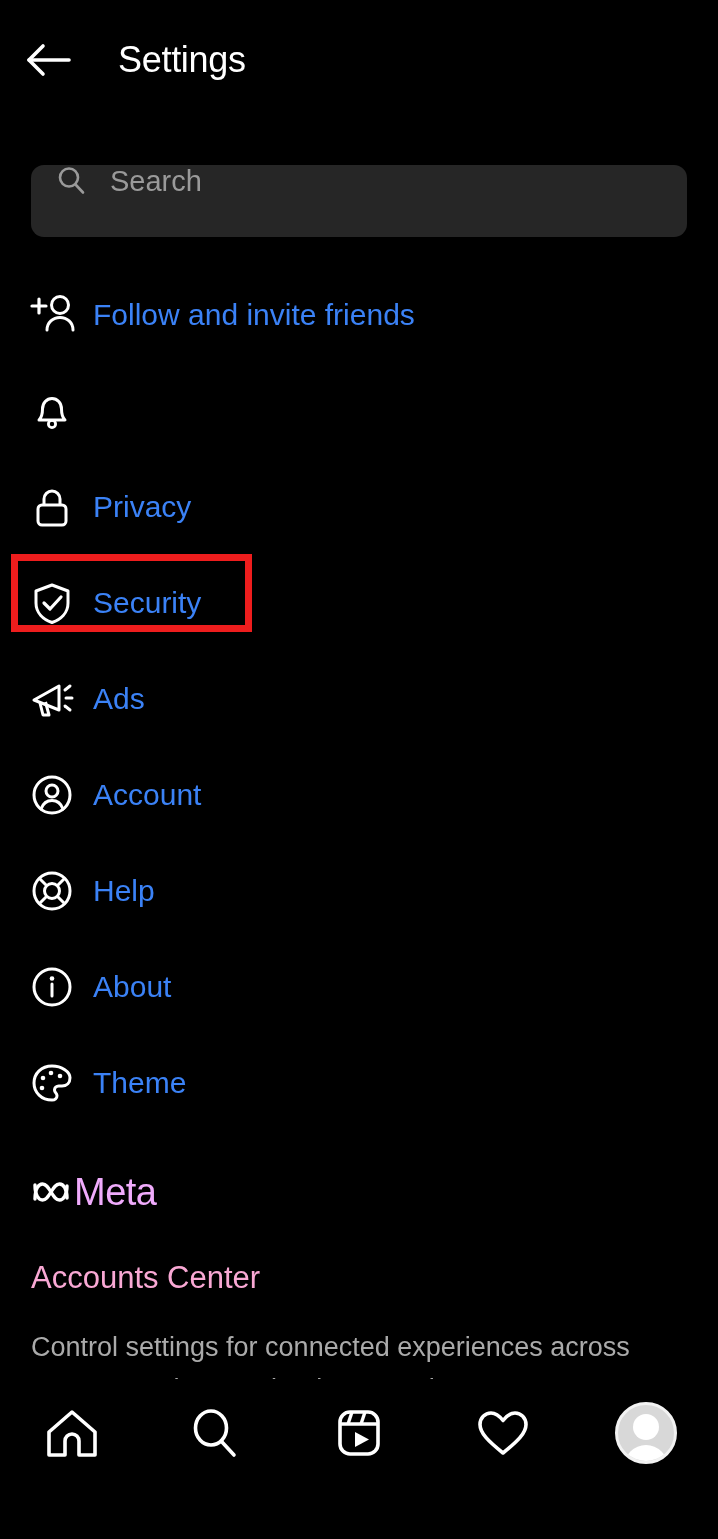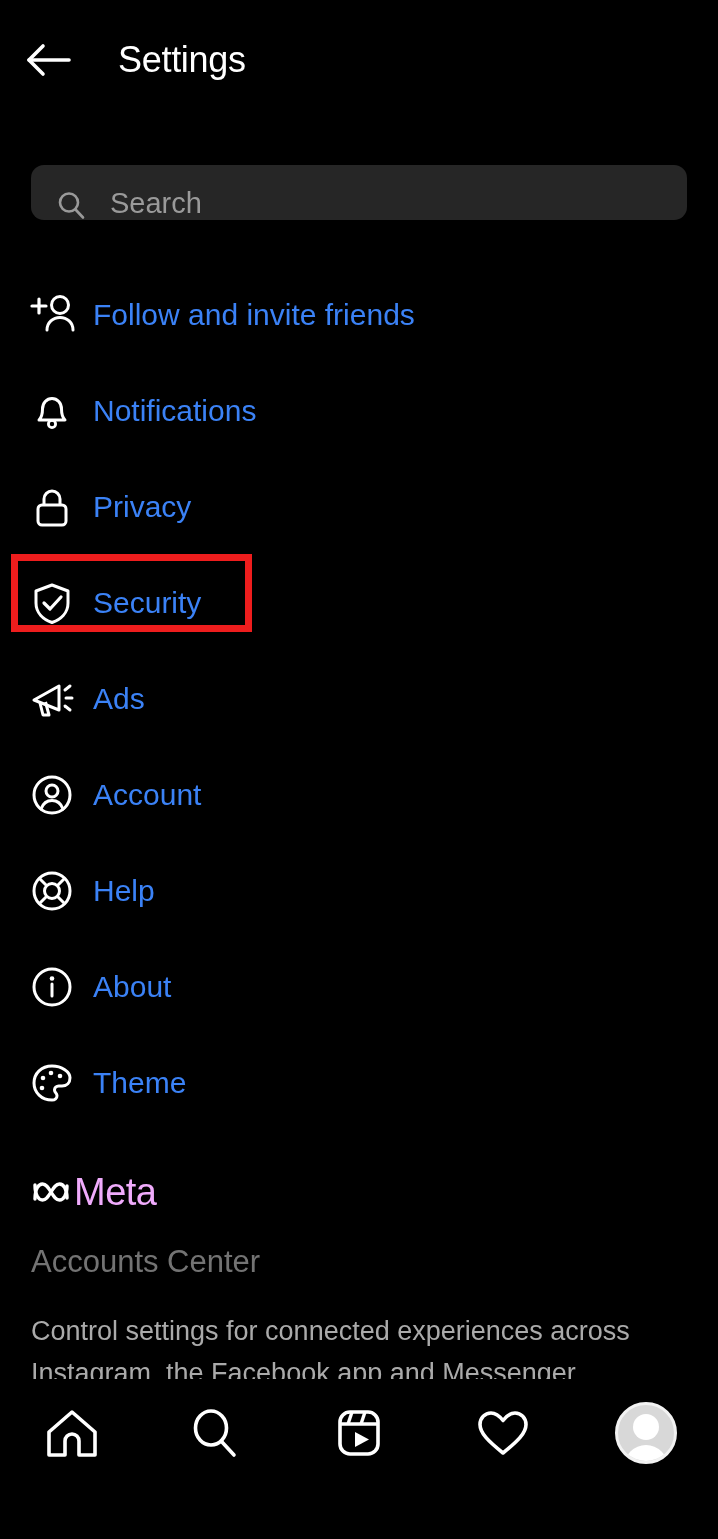--- a/index.html
+++ b/index.html
@@ -10,40 +10,40 @@
     overflow:hidden;
   }
   .screen { position:relative; width:718px; height:1539px; background:#000; }
 
   
   .header { position:absolute; top:0; left:0; width:718px; height:120px; display:flex; align-items:center; }
   .back-btn { width:78px; display:flex; align-items:center; justify-content:center; margin-left:10px; cursor:pointer; }
   .page-title { font-size:36px; font-weight:normal; color:#fff; letter-spacing:-0.3px; margin-left:30px; }
 
   
-  .search-wrap { position:absolute; top:165px; left:31px; width:656px; height:55px;
-                 background:#262626; border-radius:13px; display:flex; align-items:flex-end; cursor:text; }
+  .search-wrap { position:absolute; top:165px; left:31px; width:656px; height:72px;
+                 background:#262626; border-radius:13px; display:flex; align-items:flex-start; cursor:text; }
   .search-icon { margin-left:25px; display:flex; align-items:center; }
   .search-placeholder { font-size:29px; color:#9a9a9a; margin-left:24px; }
 
   
   .menu { position:absolute; top:267px; left:0; width:718px; }
   .menu-row { position:relative; height:96px; display:flex; align-items:center; cursor:pointer; }
   .menu-icon { width:56px; min-width:56px; margin-left:29px; display:flex; align-items:center; justify-content:flex-start; }
   .menu-label { font-size:30px; color:#3b82f6; margin-left:8px; white-space:nowrap; }
 
   .highlight-box { position:absolute; left:11px; top:554px; width:241px; height:78px;
                    border:7px solid #ee1d1d; pointer-events:none; z-index:5; }
 
   
   .meta-section { position:absolute; top:1172px; left:31px; width:660px; }
   .meta-brand { display:flex; align-items:center; height:40px; }
   .meta-logo { display:flex; align-items:center; }
   .meta-word { font-size:38px; color:#f0abfc; margin-left:3px; letter-spacing:-0.5px; }
-  .accounts-center { font-size:31px; color:#737373; margin-top:32px; cursor:pointer; display:inline-block; }
+  .accounts-center { font-size:31px; color:#f9a8d4; margin-top:48px; cursor:pointer; display:inline-block; }
   .meta-desc { font-size:27px; color:#aaa; margin-top:30px; line-height:42px; width:655px; }
 
   
   .bottom-nav { position:absolute; bottom:0; left:0; width:718px; height:160px; background:#000;
                 display:flex; align-items:flex-start; padding-top:14px; }
   .nav-item { flex:1; display:flex; align-items:center; justify-content:center; cursor:pointer; height:80px; }
   .avatar { width:62px; height:62px; border-radius:50%; background:#d8d8d8;
             border:3px solid #f2f2f2; position:relative; overflow:hidden; }
   .avatar .head { position:absolute; width:26px; height:26px; border-radius:50%; background:#fff; left:15px; top:9px; }
   .avatar .body { position:absolute; width:44px; height:26px; border-radius:22px 22px 0 0; background:#fff; left:6px; top:40px; }
@@ -87,21 +87,20 @@
       <span class="menu-label">Follow and invite friends</span>
     </div>
 
     <div class="menu-row">
       <span class="menu-icon">
         <svg width="46" height="46" viewBox="0 0 46 46">
           <path d="M10 32 c3-3 3.5-6 3.5-11 0-6 4.2-10.5 9.5-10.5 s9.5 4.5 9.5 10.5 c0 5 .5 8 3.5 11 z" fill="none" stroke="#fff" stroke-width="3" stroke-linejoin="round"></path>
           <circle cx="23" cy="36" r="3.6" fill="none" stroke="#fff" stroke-width="2.8"></circle>
         </svg>
       </span>
-      <span class="menu-label">Notifications</span>
     </div>
 
     <div class="menu-row">
       <span class="menu-icon">
         <svg width="46" height="46" viewBox="0 0 46 46">
           <rect x="9" y="21" width="28" height="20" rx="4" fill="none" stroke="#fff" stroke-width="3"></rect>
           <path d="M15 21 v-6 c0-4.4 3.6-8 8-8 s8 3.6 8 8 v6" fill="none" stroke="#fff" stroke-width="3"></path>
         </svg>
       </span>
       <span class="menu-label">Privacy</span>

